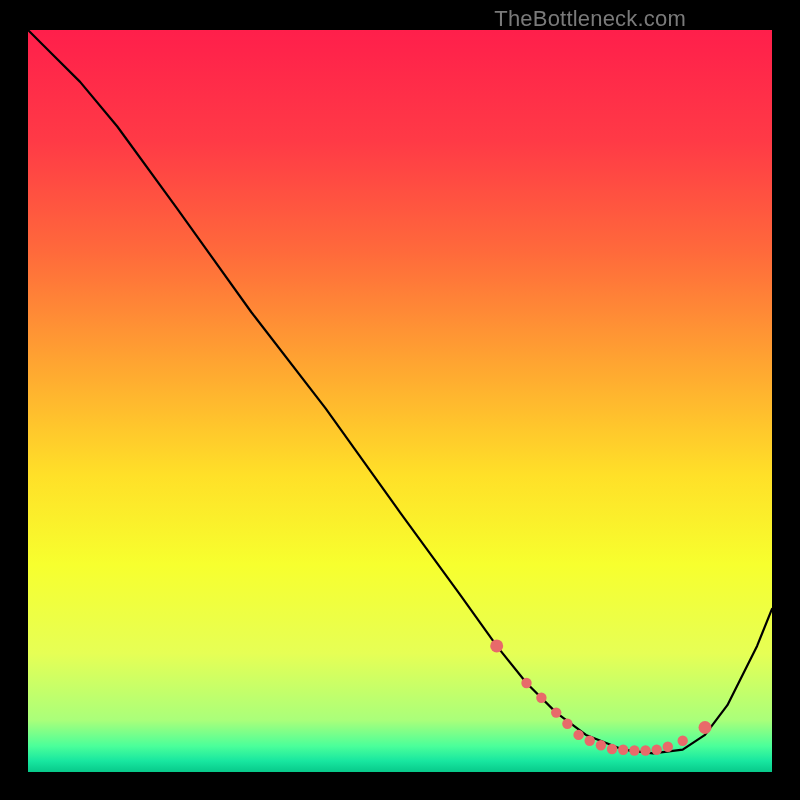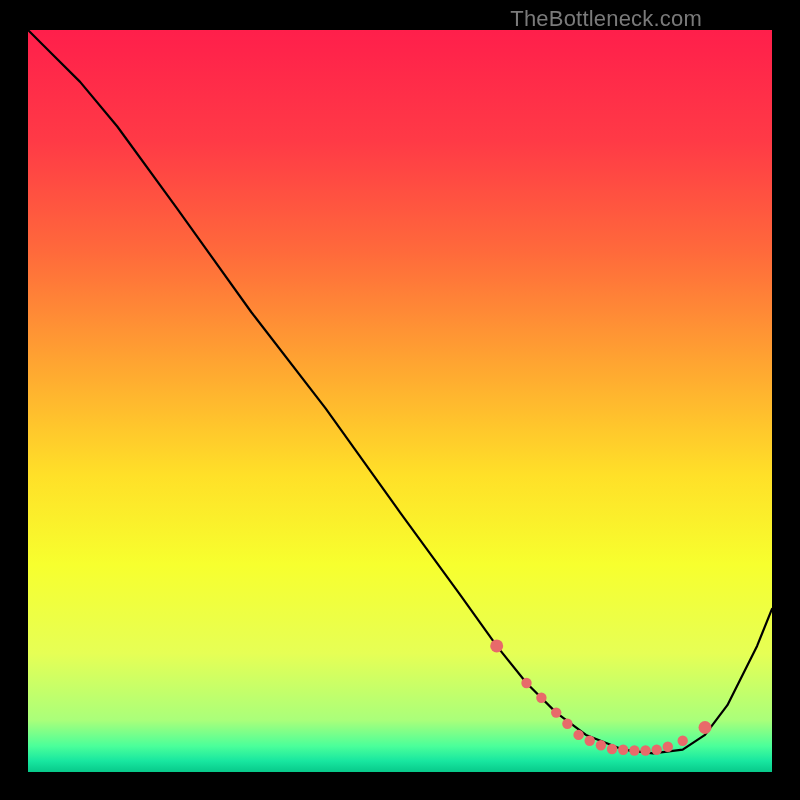--- a/index.html
+++ b/index.html
@@ -8,21 +8,20 @@
     width: 800px;
     height: 800px;
     background: #000;
     font-family: Arial, Helvetica, sans-serif;
     overflow: hidden;
   }
   .wrap {
     position: relative;
     width: 700px;
     height: 800px;
-    padding-left: 16px;
   }
   .watermark {
     position: absolute;
     top: 6px;
     right: 14px;
     color: #7a7a7a;
     font-size: 22px;
     font-weight: 500;
     letter-spacing: 0.2px;
     user-select: none;

